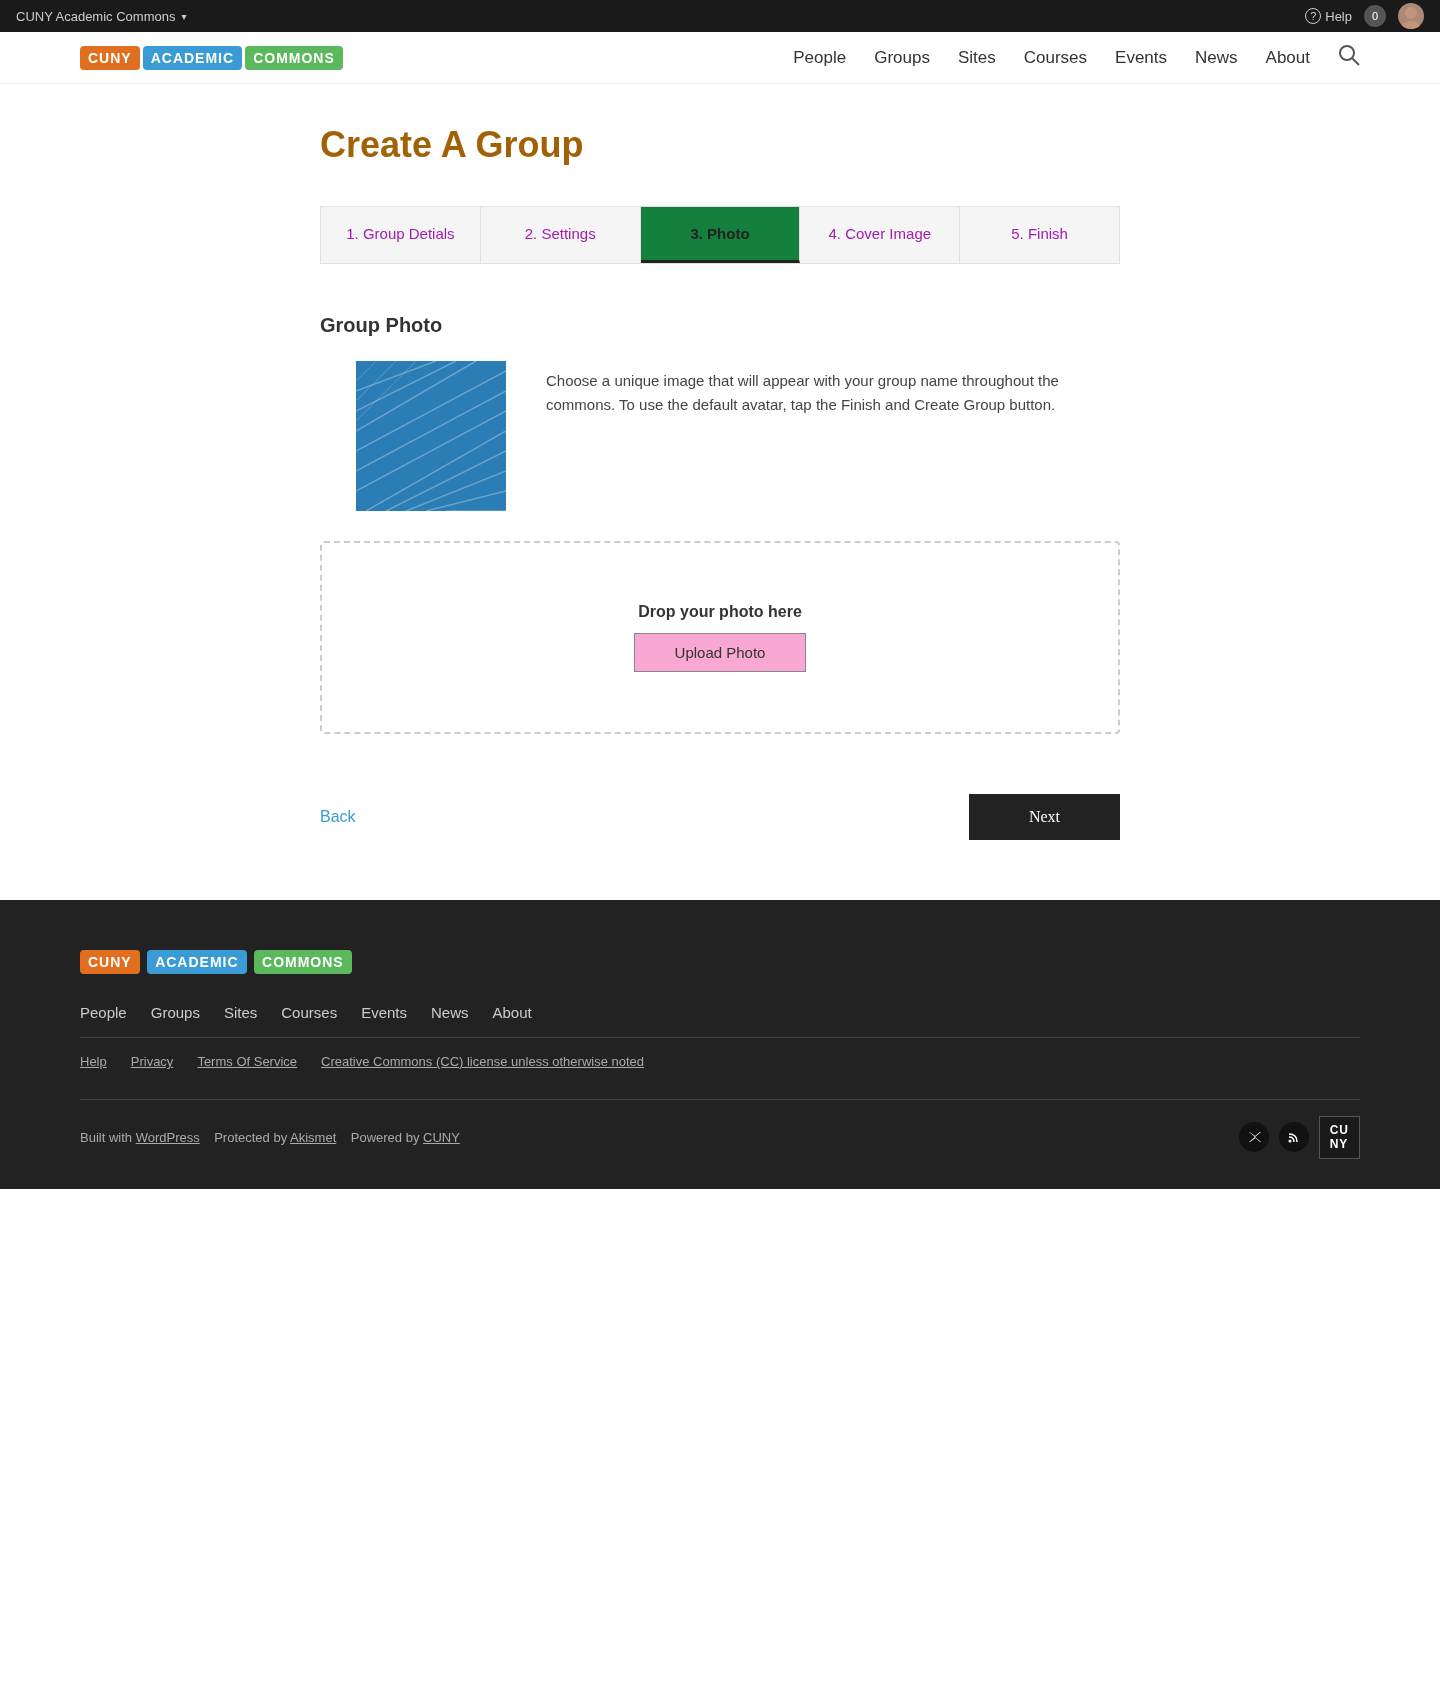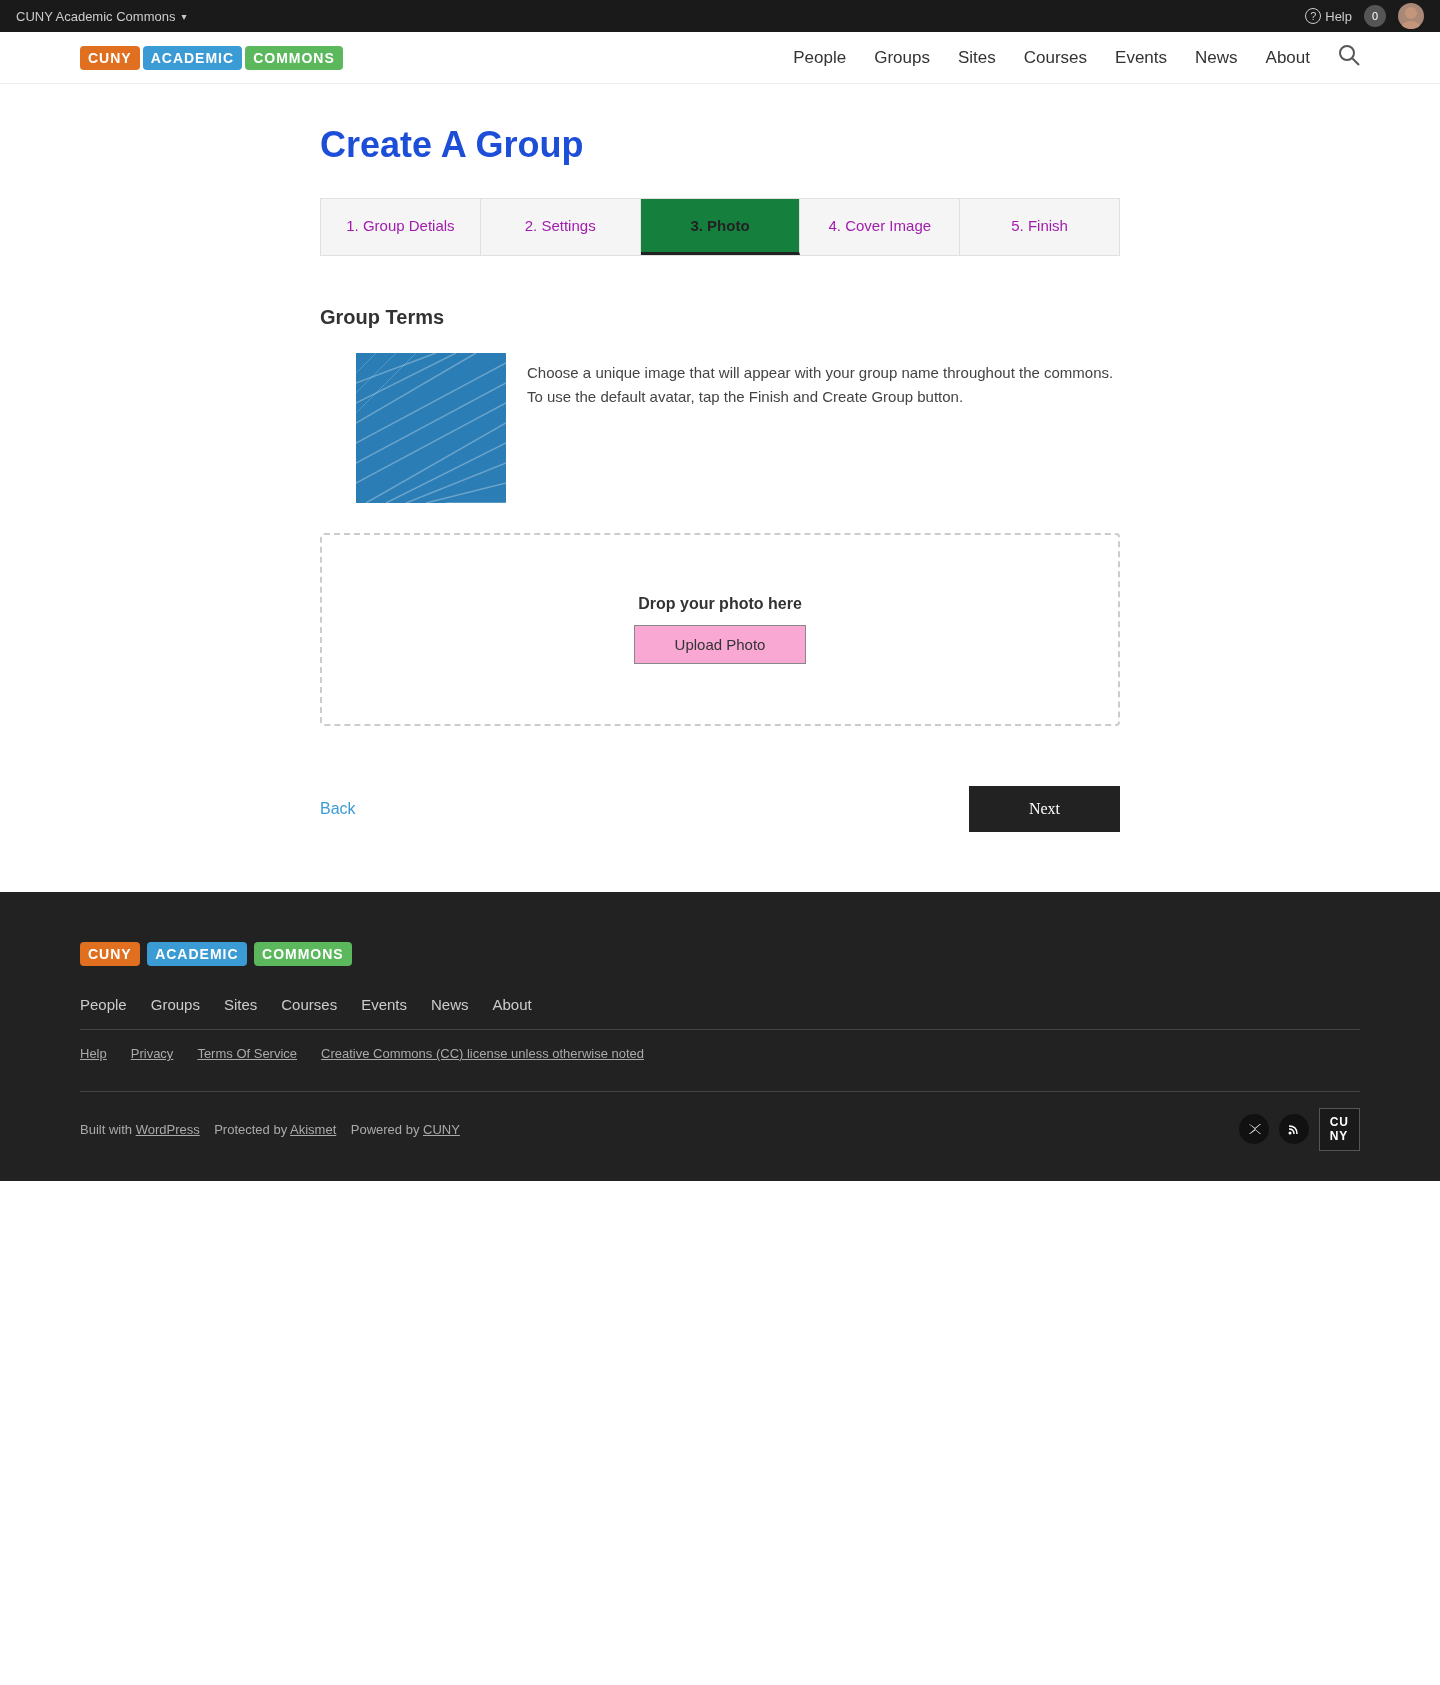--- a/index.html
+++ b/index.html
@@ -55,21 +55,21 @@
     .logo-cuny-block { background: #e07020; }
     .logo-academic-block { background: #3b9bd4; }
     .logo-commons-block { background: #5cb85c; }
 
     .nav-links { display: flex; align-items: center; gap: 28px; }
     .nav-links a { text-decoration: none; color: #333; font-size: 17px; font-weight: 500; }
     .search-icon { cursor: pointer; font-size: 20px; color: #555; }
 
     
     .page-content { max-width: 960px; margin: 0 auto; padding: 40px 80px 60px; }
-    .page-title { font-size: 36px; font-weight: 700; color: #1d4ed8; margin-bottom: 32px; }
+    .page-title { font-size: 36px; font-weight: 700; color: #a16207; margin-bottom: 40px; }
 
     
     .steps-bar {
       display: flex;
       background: #f5f5f5;
       border: 1px solid #e0e0e0;
       margin-bottom: 50px;
     }
     .step {
       flex: 1;
@@ -84,21 +84,21 @@
     .step.active {
       color: #222;
       font-weight: 600;
       border-bottom: 3px solid #222;
       background: #15803d;
     }
 
     
     .section-title { font-size: 20px; font-weight: 700; margin-bottom: 24px; }
 
-    .photo-info { display: flex; gap: 21px; margin-bottom: 30px; padding-left: 36px; }
+    .photo-info { display: flex; gap: 40px; margin-bottom: 30px; padding-left: 36px; }
     .photo-preview {
       width: 150px;
       height: 150px;
       flex-shrink: 0;
       background: #2a7db5;
       overflow: hidden;
       position: relative;
     }
     .photo-preview-pattern {
       width: 100%;
@@ -242,21 +242,21 @@
       <span>3. Photo</span>
     </div>
     <div class="step">
       <span>4. Cover Image</span>
     </div>
     <div class="step">
       <span>5. Finish</span>
     </div>
   </div>
 
-  <h2 class="section-title">Group Terms</h2>
+  <h2 class="section-title">Group Photo</h2>
 
   <div class="photo-info">
     <div class="photo-preview pattern-bg">
       <svg class="photo-preview-pattern" viewBox="0 0 150 150" xmlns="http://www.w3.org/2000/svg">
         <rect width="150" height="150" fill="#2a7db5"></rect>
         <line x1="0" y1="30" x2="80" y2="0" stroke="rgba(255,255,255,0.3)" stroke-width="1.5"></line>
         <line x1="0" y1="50" x2="100" y2="0" stroke="rgba(255,255,255,0.3)" stroke-width="1.5"></line>
         <line x1="0" y1="70" x2="120" y2="0" stroke="rgba(255,255,255,0.3)" stroke-width="1.5"></line>
         <line x1="0" y1="90" x2="150" y2="10" stroke="rgba(255,255,255,0.3)" stroke-width="1.5"></line>
         <line x1="0" y1="110" x2="150" y2="30" stroke="rgba(255,255,255,0.3)" stroke-width="1.5"></line>

